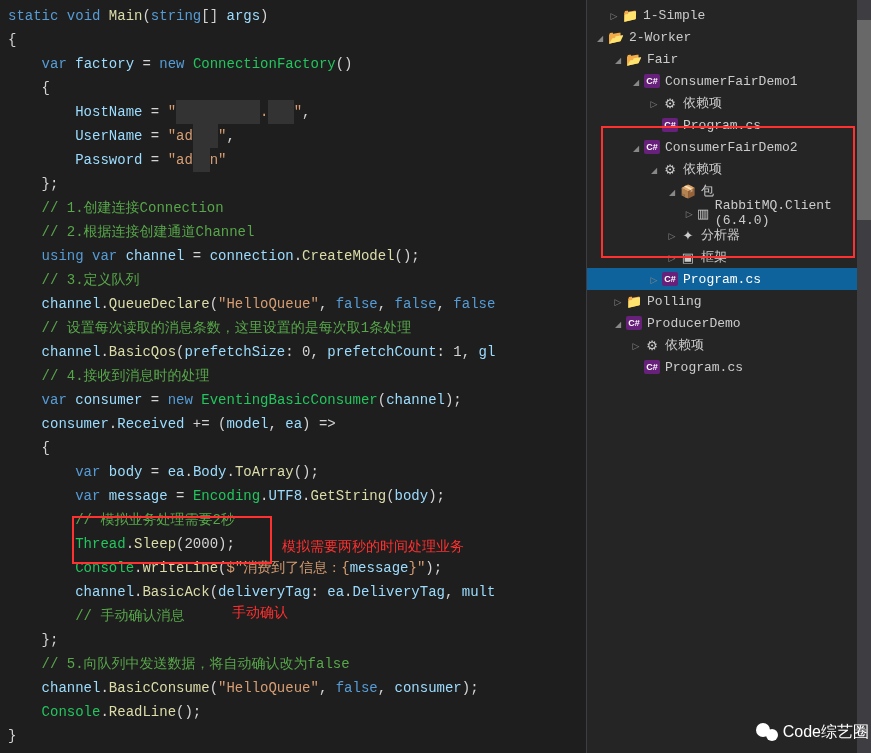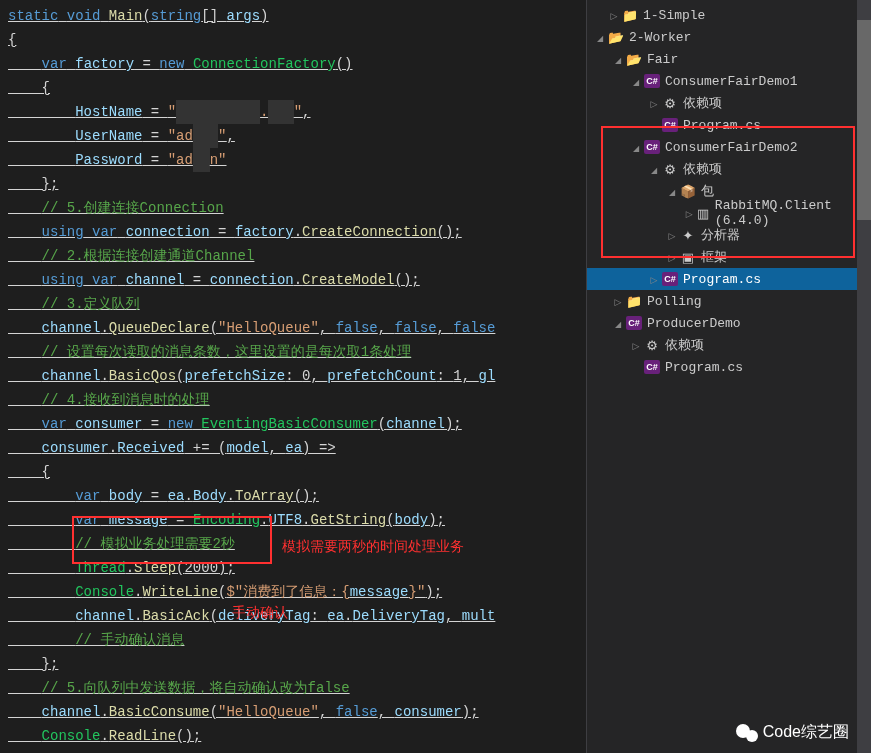--- a/index.html
+++ b/index.html
@@ -12,21 +12,20 @@
   width: 871px;
   height: 753px;
   overflow: hidden;
 }
 .editor {
   flex: 1;
   padding: 4px 0 4px 8px;
   line-height: 24px;
   overflow: hidden;
   position: relative;
-  text-decoration: underline;
 }
 .line { white-space: pre; }
 .kw { color: #569cd6; }
 .type { color: #22c55e; }
 .str { color: #d69d73; }
 .comment { color: #57a64a; }
 .method { color: #dcdcaa; }
 .local { color: #9cdcfe; }
 .pixelated {
   display: inline-block;
@@ -97,27 +96,27 @@
 .icon-box { color: #cccccc; }
 .icon-frame { color: #cccccc; }
 .tree-label { margin-left: 2px; font-family: Liberation Mono, monospace; }
 .red-tree-box {
   border: 2px solid #ff3030;
   position: absolute;
   pointer-events: none;
 }
 .watermark {
   position: absolute;
-  right: 22px;
+  right: 2px;
   bottom: 10px;
   color: #fff;
   font-family: 'Microsoft YaHei', sans-serif;
   font-size: 16px;
   display: flex;
-  align-items: center;
+  align-items: flex-start;
   gap: 4px;
 }
 .wechat-icon {
   width: 24px;
   height: 20px;
   display: inline-block;
 }
 .scrollbar {
   width: 14px;
   background: #3e3e42;
@@ -138,22 +137,21 @@
 
 <div class="editor">
 <div class="line"><span class="kw">static</span> <span class="kw">void</span> <span class="method">Main</span>(<span class="kw">string</span>[] <span class="local">args</span>)</div>
 <div class="line">{</div>
 <div class="line">    <span class="kw">var</span> <span class="local">factory</span> = <span class="kw">new</span> <span class="type">ConnectionFactory</span>()</div>
 <div class="line">    {</div>
 <div class="line">        <span class="local">HostName</span> = <span class="str">"<span class="pixelated">xxxxxxxxxx</span>.<span class="pixelated">xxx</span>"</span>,</div>
 <div class="line">        <span class="local">UserName</span> = <span class="str">"ad<span class="pixelated">xxx</span>"</span>,</div>
 <div class="line">        <span class="local">Password</span> = <span class="str">"ad<span class="pixelated">xx</span>n"</span></div>
 <div class="line">    };</div>
-<div class="line">    <span class="comment">// 5.创建连接Connection</span></div>
-<div class="line">    <span class="kw">using</span> <span class="kw">var</span> <span class="local">connection</span> = <span class="local">factory</span>.<span class="method">CreateConnection</span>();</div>
+<div class="line">    <span class="comment">// 1.创建连接Connection</span></div>
 <div class="line">    <span class="comment">// 2.根据连接创建通道Channel</span></div>
 <div class="line">    <span class="kw">using</span> <span class="kw">var</span> <span class="local">channel</span> = <span class="local">connection</span>.<span class="method">CreateModel</span>();</div>
 <div class="line">    <span class="comment">// 3.定义队列</span></div>
 <div class="line">    <span class="local">channel</span>.<span class="method">QueueDeclare</span>(<span class="str">"HelloQueue"</span>, <span class="kw">false</span>, <span class="kw">false</span>, <span class="kw">false</span></div>
 <div class="line">    <span class="comment">// 设置每次读取的消息条数，这里设置的是每次取1条处理</span></div>
 <div class="line">    <span class="local">channel</span>.<span class="method">BasicQos</span>(<span class="local">prefetchSize</span>: <span>0</span>, <span class="local">prefetchCount</span>: <span>1</span>, <span class="local">gl</span></div>
 <div class="line">    <span class="comment">// 4.接收到消息时的处理</span></div>
 <div class="line">    <span class="kw">var</span> <span class="local">consumer</span> = <span class="kw">new</span> <span class="type">EventingBasicConsumer</span>(<span class="local">channel</span>);</div>
 <div class="line">    <span class="local">consumer</span>.<span class="local">Received</span> += (<span class="local">model</span>, <span class="local">ea</span>) =&gt;</div>
 <div class="line">    {</div>

